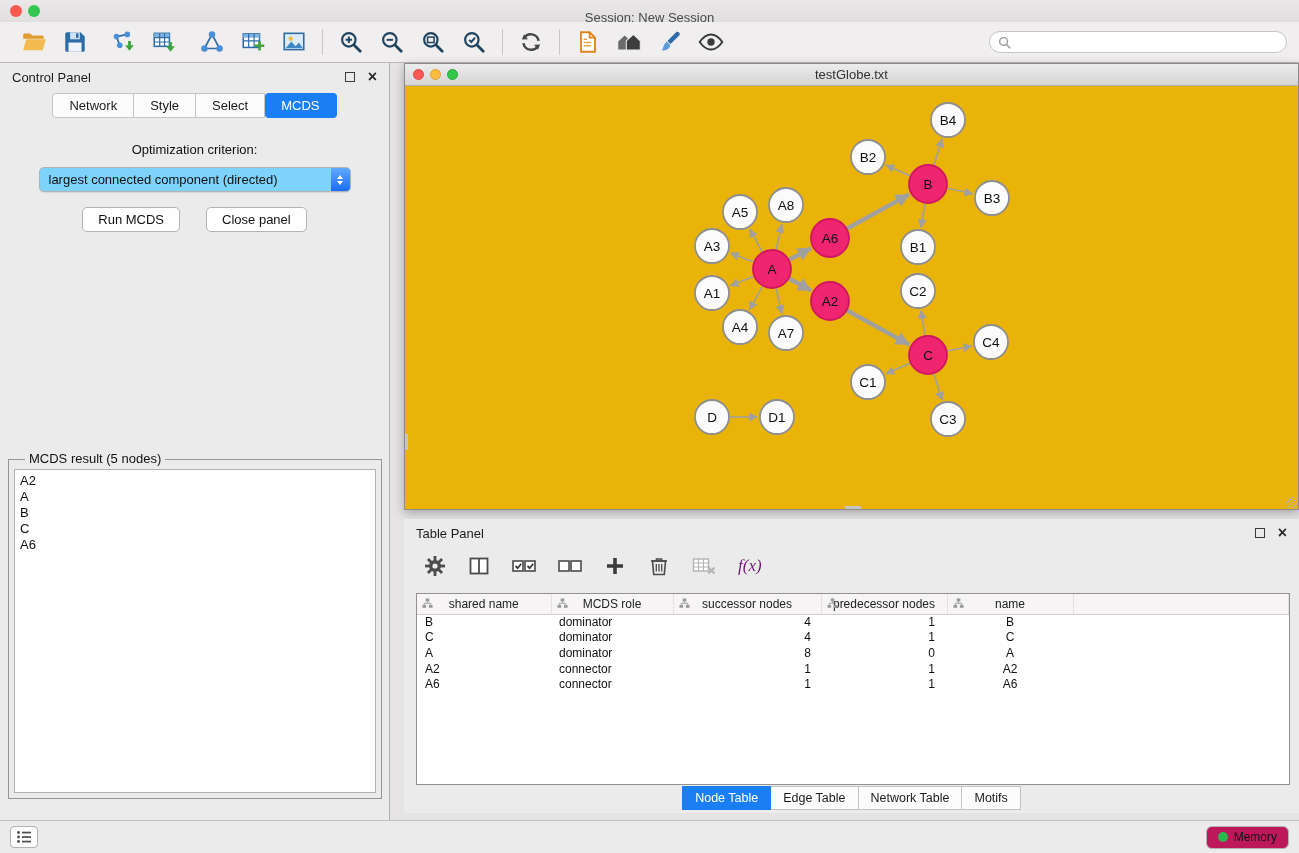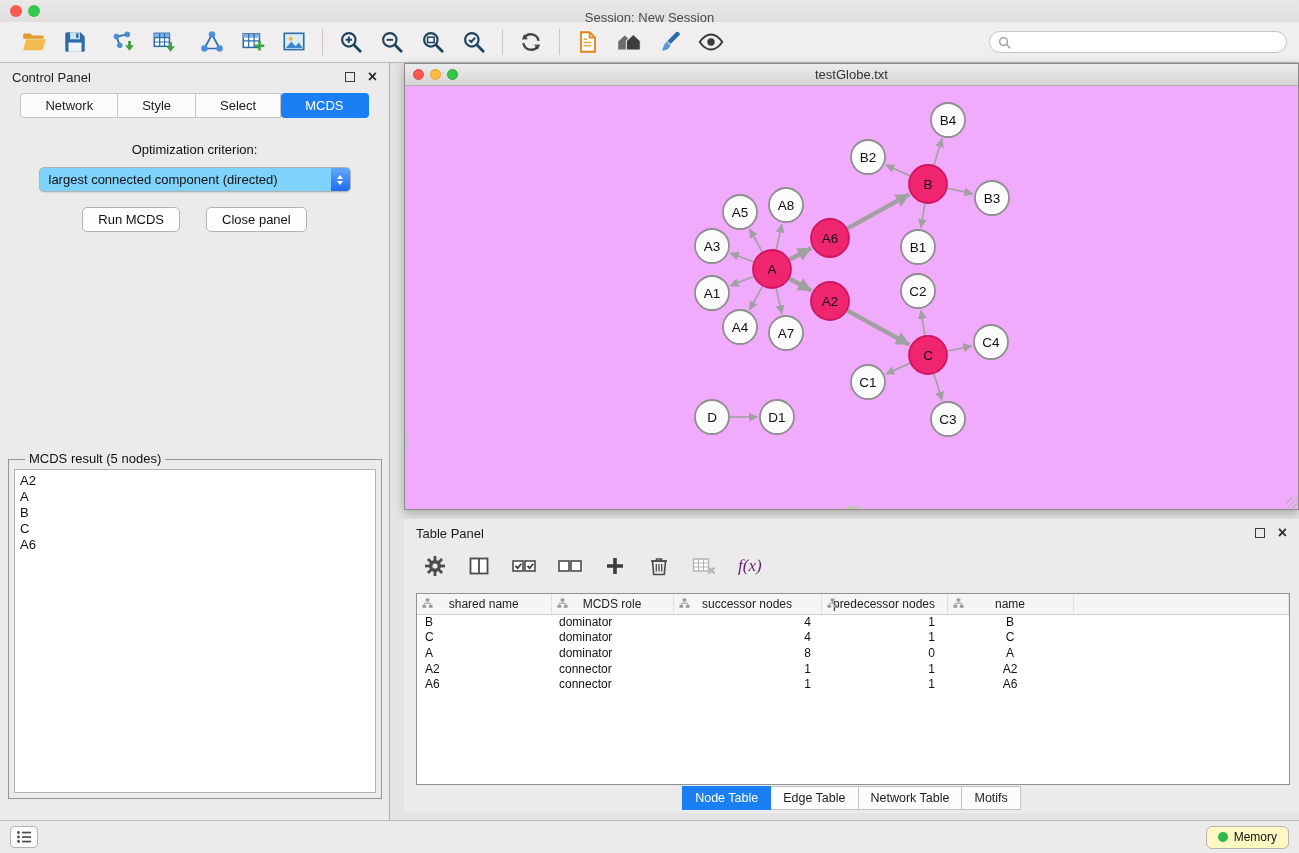--- a/index.html
+++ b/index.html
@@ -32,21 +32,21 @@
                   font-family:"Liberation Sans","DejaVu Sans",sans-serif; }
 
   
   .control-panel { position:absolute; top:63px; left:0; width:390px; height:757px;
                    background:#ecebeb; border-right:1px solid #b1aeae; }
   .panel-header { height:28px; display:flex; align-items:center; padding:0 12px; font-size:13px; color:#1c1c1c; }
   .hdr-icons { margin-left:auto; display:flex; gap:13px; align-items:center; }
   .float-icon { width:10px; height:10px; border:1.6px solid #3c3c3c; display:inline-block; background:transparent; }
   .close-icon { font-size:16px; font-weight:bold; color:#2c2c2c; line-height:10px; }
   .cp-tabs { display:flex; justify-content:center; margin-top:2px; }
-  .cp-tab { font-size:13px; padding:4px 24px; background:#fcfbfb; border:1px solid #c6c4c4;
+  .cp-tab { font-size:13px; padding:4px 16px; background:#fcfbfb; border:1px solid #c6c4c4;
             border-left:none; color:#1c1c1c; cursor:default; }
   .cp-tab:first-child { border-left:1px solid #c6c4c4; border-radius:4px 0 0 4px; }
   .cp-tab.active { background:#1a7ff5; border-color:#1a7ff5; color:#fff; border-radius:4px; }
   .opt-label { text-align:center; font-size:13px; margin-top:24px; color:#111; }
   .combo { width:312px; height:25px; margin:10px auto 0; background:#7dd3fc; border:1px solid #b5b2b2;
            border-radius:5px; display:flex; align-items:center; overflow:hidden;
            box-shadow:0 1px 1px rgba(0,0,0,.08); }
   .combo-text { flex:1; font-size:13px; padding:0 9px; white-space:nowrap; overflow:hidden; }
   .combo-btn { width:19px; height:100%; background:linear-gradient(#62a9fc,#1b6cf3); display:flex;
                flex-direction:column; align-items:center; justify-content:center; gap:2px; }
@@ -66,21 +66,21 @@
   .net-window { position:absolute; left:404px; top:63px; width:895px; height:447px;
                 background:#fff; border:1px solid #8d8a8a; box-shadow:0 3px 10px rgba(0,0,0,.28); }
   .net-titlebar { height:22px; background:linear-gradient(#ececec,#d7d5d5); border-bottom:1px solid #b3b0b0;
                   position:relative; display:flex; align-items:center; justify-content:center;
                   font-size:13px; color:#333; }
   .net-traffic { position:absolute; left:8px; top:5px; display:flex; gap:6px; }
   .net-light { width:11px; height:11px; border-radius:50%; display:inline-block; }
   .nred { background:#fc5753; border:0.5px solid #df4744; }
   .nyellow { background:#fdbc40; border:0.5px solid #de9f34; }
   .ngreen { background:#33c748; border:0.5px solid #27aa35; }
-  .net-canvas { position:relative; width:893px; height:423px; background:#f0abfc; }
+  .net-canvas { position:relative; width:893px; height:423px; background:#eab308; }
   .net-canvas svg { position:absolute; left:0; top:0; }
   .vstub { position:absolute; left:0; top:348px; width:3px; height:16px; background:#c6c3c3; }
   .hstub { position:absolute; left:440px; bottom:0; width:16px; height:3px; background:#c6c3c3; }
   .resize-grip { position:absolute; right:1px; bottom:1px; width:11px; height:11px;
                  background:repeating-linear-gradient(135deg,#b7b4b4 0 1px,transparent 1px 4px); }
 
   
   .table-panel { position:absolute; left:404px; top:519px; width:895px; height:294px; background:#ecebeb; }
   .tp-toolbar { height:38px; display:flex; align-items:center; padding:0 18px; gap:18px; }
   .fx-label { font-family:"Liberation Serif","DejaVu Serif",serif; font-style:italic;
@@ -99,21 +99,21 @@
   .tp-tab { font-size:12.5px; padding:4px 12px; background:#fdfcfc; border:1px solid #c4c2c2;
             border-left:none; color:#1c1c1c; cursor:default; }
   .tp-tab:first-child { border-left:1px solid #c4c2c2; }
   .tp-tab.active { background:#1a7ff5; border-color:#1a7ff5; color:#fff; }
 
   
   .statusbar { position:absolute; bottom:0; left:0; width:100%; height:33px; background:#ecebeb;
                border-top:1px solid #c1bebe; display:flex; align-items:center; padding:0 10px; }
   .sb-list-btn { width:28px; height:22px; border:1px solid #b5b2b2; border-radius:4px; background:#fdfdfd;
                  display:flex; align-items:center; justify-content:center; cursor:default; }
-  .memory-btn { margin-left:auto; height:23px; border:1px solid #b5b2b2; border-radius:6px; background:#fef9c3;
+  .memory-btn { margin-left:auto; height:23px; border:1px solid #b5b2b2; border-radius:6px; background:#be185d;
                 display:flex; align-items:center; gap:6px; padding:0 11px; font-size:12px; color:#111;
                 cursor:default; font-family:"Liberation Sans","DejaVu Sans",sans-serif; }
   .mem-dot { width:10px; height:10px; border-radius:50%; background:#2cb84b; display:inline-block; }
 </style>
 </head>
 <body>
 
 <div class="app">
 
   <div class="titlebar">

